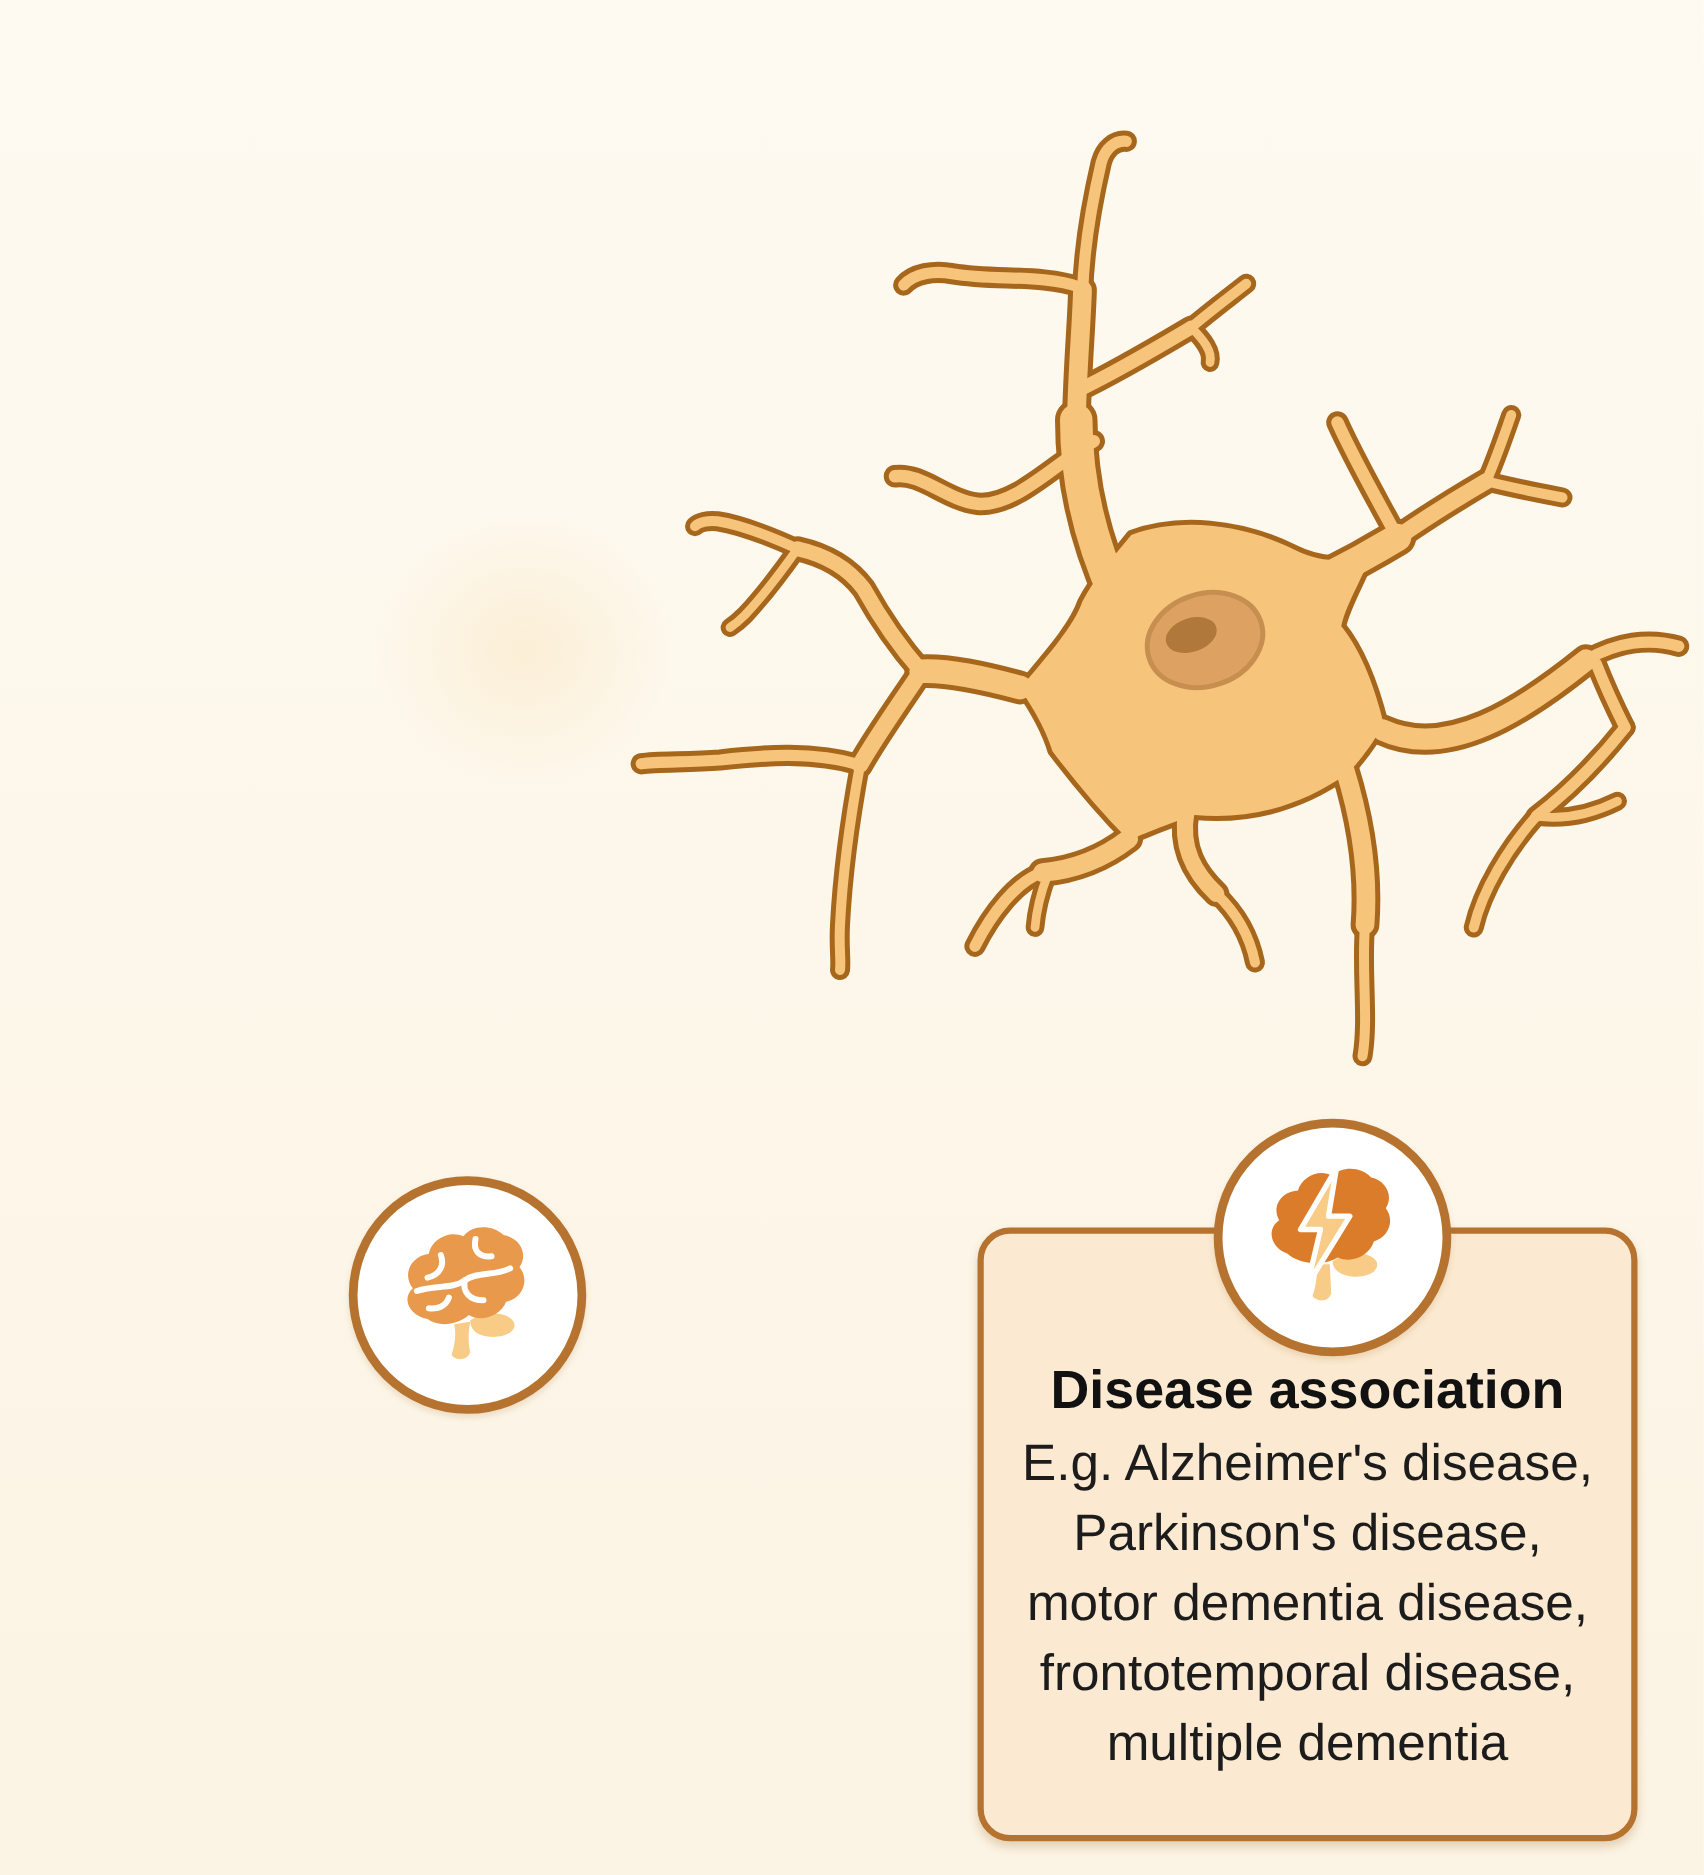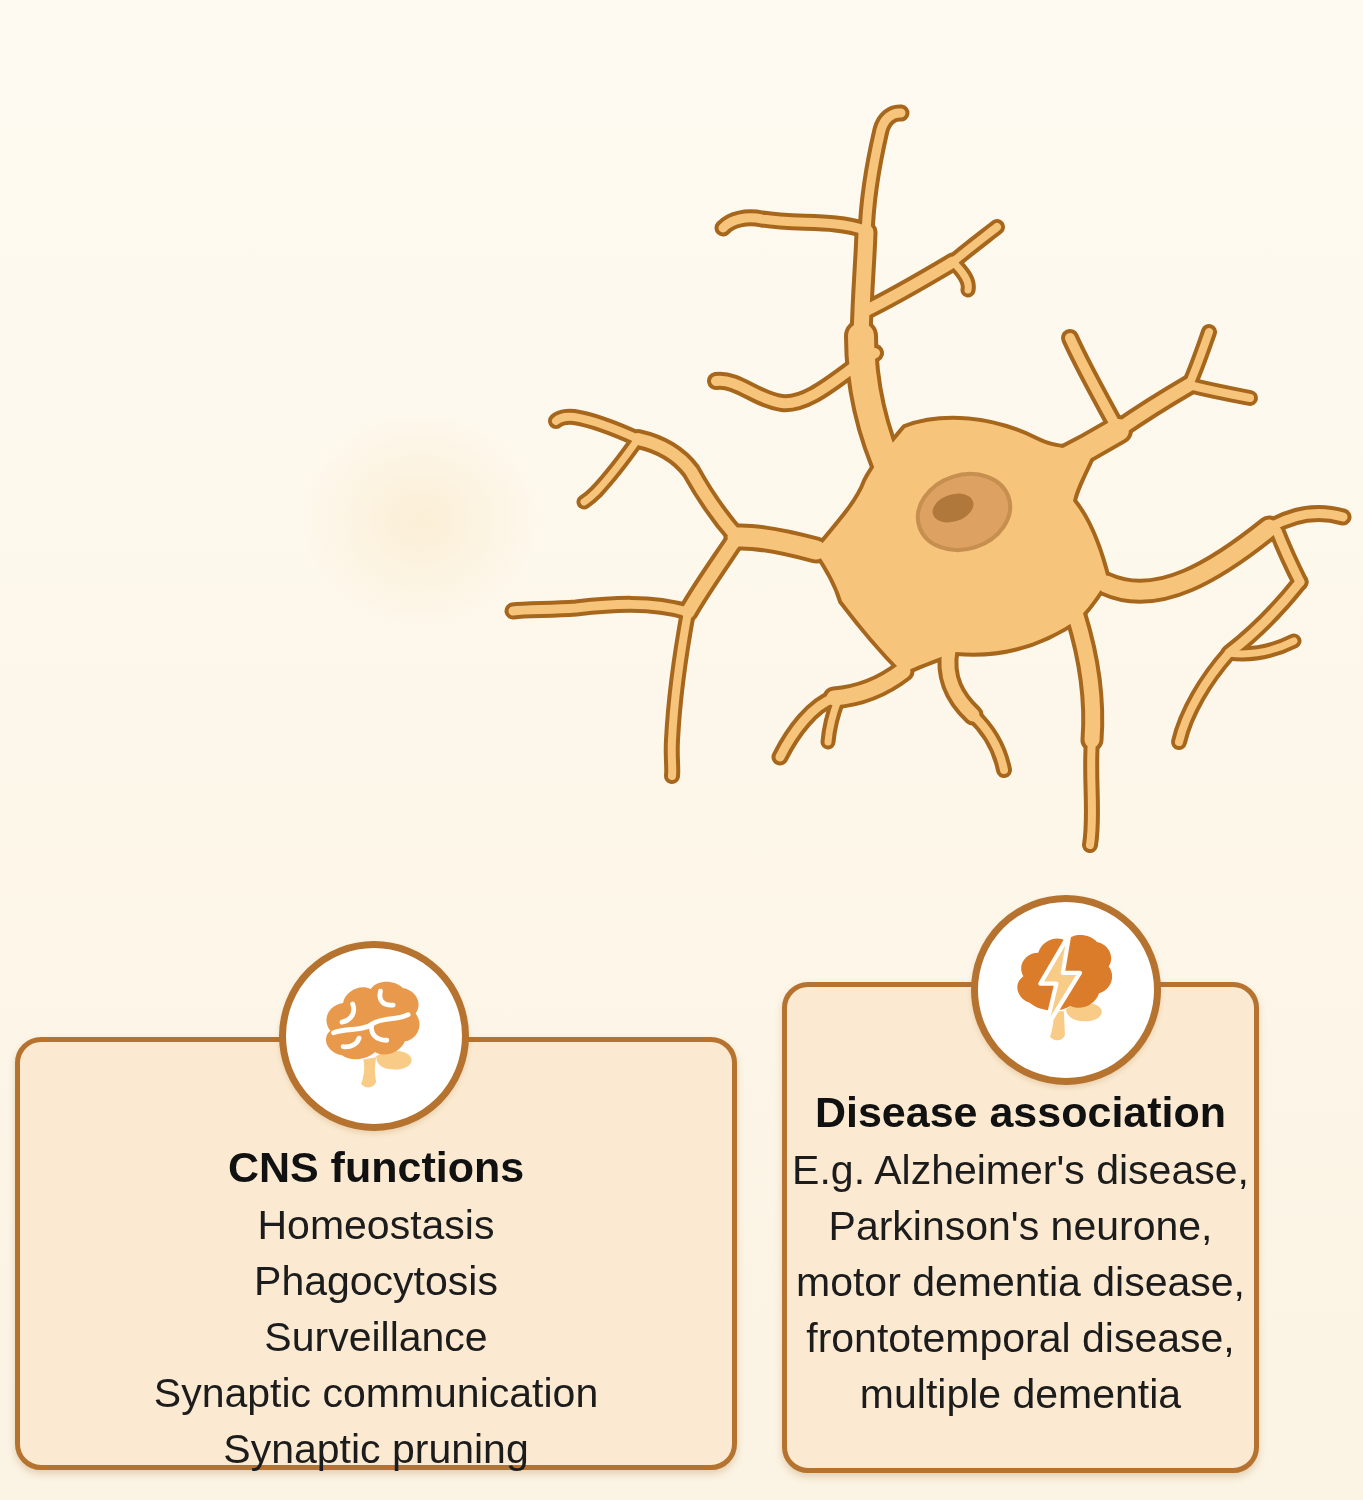--- a/index.html
+++ b/index.html
@@ -13,21 +13,21 @@
     background:radial-gradient(ellipse at center, rgba(250,235,206,0.75) 0%, rgba(250,235,206,0) 70%);
     pointer-events:none;
   }
   #neuron-svg{position:absolute;left:0;top:0;width:1363px;height:1500px;}
   .card{
     position:absolute;box-sizing:border-box;
     background:#FBEAD1;border:5px solid #B5732F;border-radius:26px;
     box-shadow:0 4px 7px rgba(164,106,40,0.25);
   }
   .card-left{left:15px;top:1037px;width:722px;height:433px;}
-  .card-right{left:782px;top:982px;width:477px;height:491px;}
+  .card-right{left:782px;top:982px;width:528px;height:491px;}
   .badge{
     position:absolute;box-sizing:border-box;width:190px;height:190px;border-radius:50%;
     background:#FFFFFF;border:7px solid #B5732F;display:flex;align-items:center;justify-content:center;
     box-shadow:0 3px 5px rgba(164,106,40,0.18);
   }
   .badge-left{left:279px;top:941px;}
   .badge-right{left:971px;top:895px;}
   .card-text{position:absolute;left:0;right:0;text-align:center;color:#1C1C1C;}
   .card-left .card-text{top:95px;}
   .card-right .card-text{top:95px;}
@@ -121,36 +121,26 @@
 
       <path d="M 905,428 C 942,414 992,418 1036,440 C 1060,452 1080,448 1096,446 C 1086,470 1076,486 1073,501 C 1090,522 1100,551 1107,579 C 1096,599 1086,610 1079,618 C 1041,645 1000,656 956,652 C 931,660 916,667 903,672 C 881,650 861,626 842,601 C 836,581 823,561 816,551 C 841,521 859,501 866,481 C 876,462 891,445 905,428 Z" fill="#F7C47C" stroke="none"></path>
 
       <g>
         <ellipse cx="964" cy="512" rx="47" ry="37" transform="rotate(-18 964 512)" fill="#DDA162" stroke="#C68F4F" stroke-width="4"></ellipse>
         <ellipse cx="953" cy="508" rx="21" ry="13.5" transform="rotate(-18 953 508)" fill="#B1783B"></ellipse>
       </g>
     </g>
   </svg>
 
-  <div class="card card-left">
-    <div class="card-text">
-      <div class="card-title">CNS functions</div>
-      <div class="card-line">Homeostasis</div>
-      <div class="card-line">Phagocytosis</div>
-      <div class="card-line">Surveillance</div>
-      <div class="card-line">Synaptic communication</div>
-      <div class="card-line">Synaptic pruning</div>
-    </div>
-  </div>
 
   <div class="card card-right">
     <div class="card-text">
       <div class="card-title">Disease association</div>
       <div class="card-line">E.g. Alzheimer's disease,</div>
-      <div class="card-line">Parkinson's neurone,</div>
+      <div class="card-line">Parkinson's disease,</div>
       <div class="card-line">motor dementia disease,</div>
       <div class="card-line">frontotemporal disease,</div>
       <div class="card-line">multiple dementia</div>
     </div>
   </div>
 
   <div class="badge badge-left">
     <svg viewBox="0 0 120 120" width="128" height="128">
       <path d="M50,82 C52,91 50,99 48,105 C52,110 60,109 62,103 C60,93 61,86 62,80 Z" fill="#F8CC86"></path>
       <path d="M62,79 C74,71 92,73 95,81 C97,88 86,93 74,91 C66,90 62,85 62,79 Z" fill="#F8CC86"></path>

